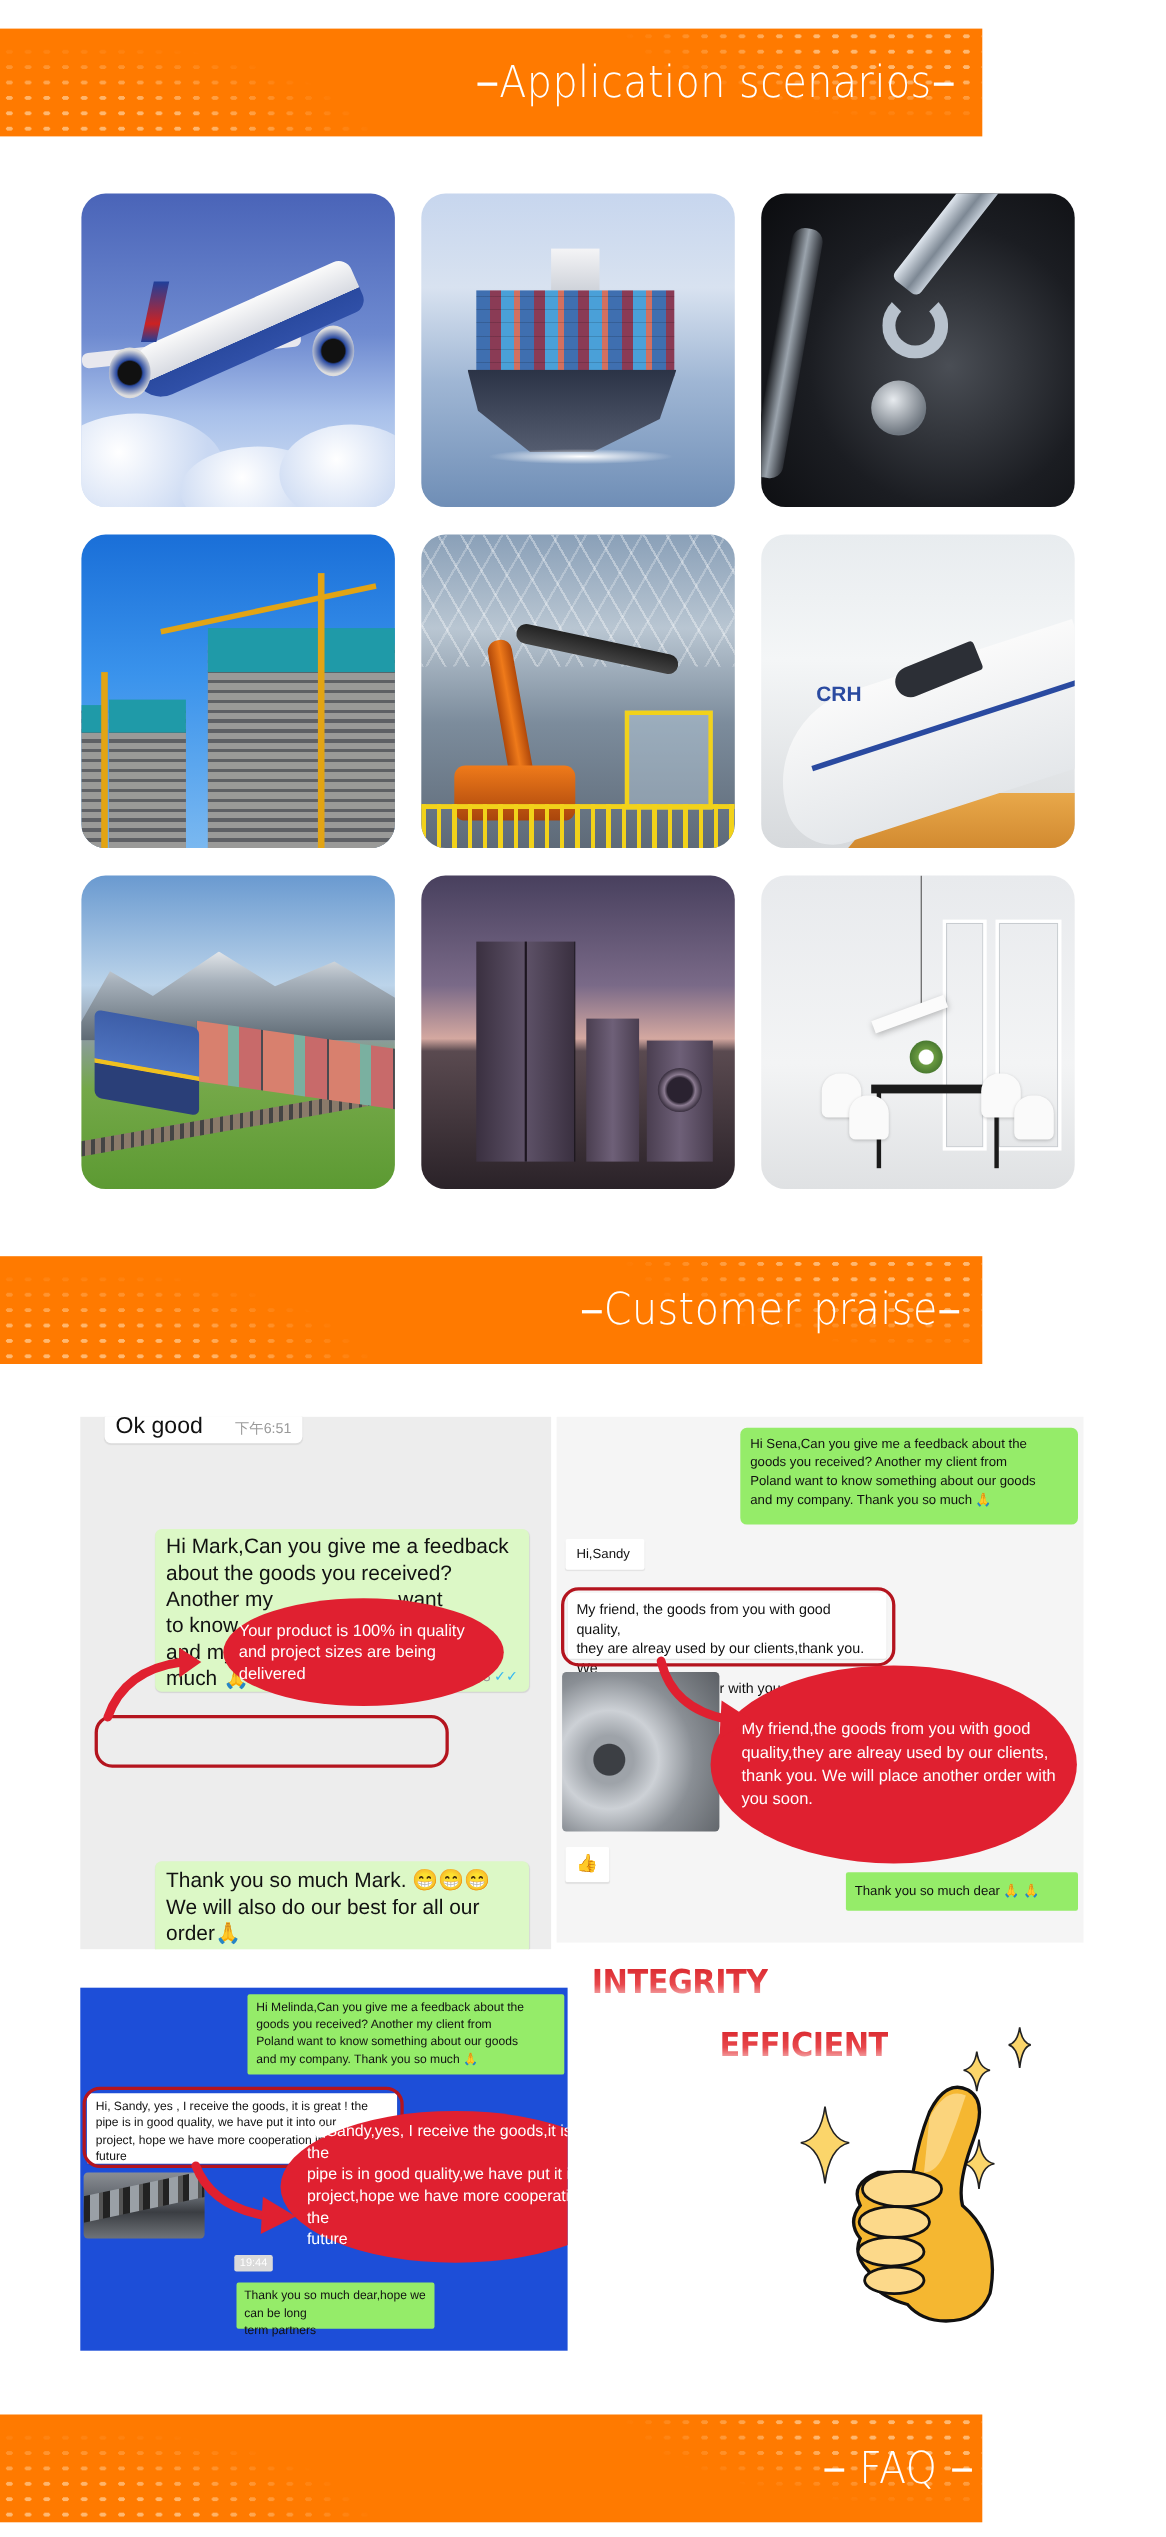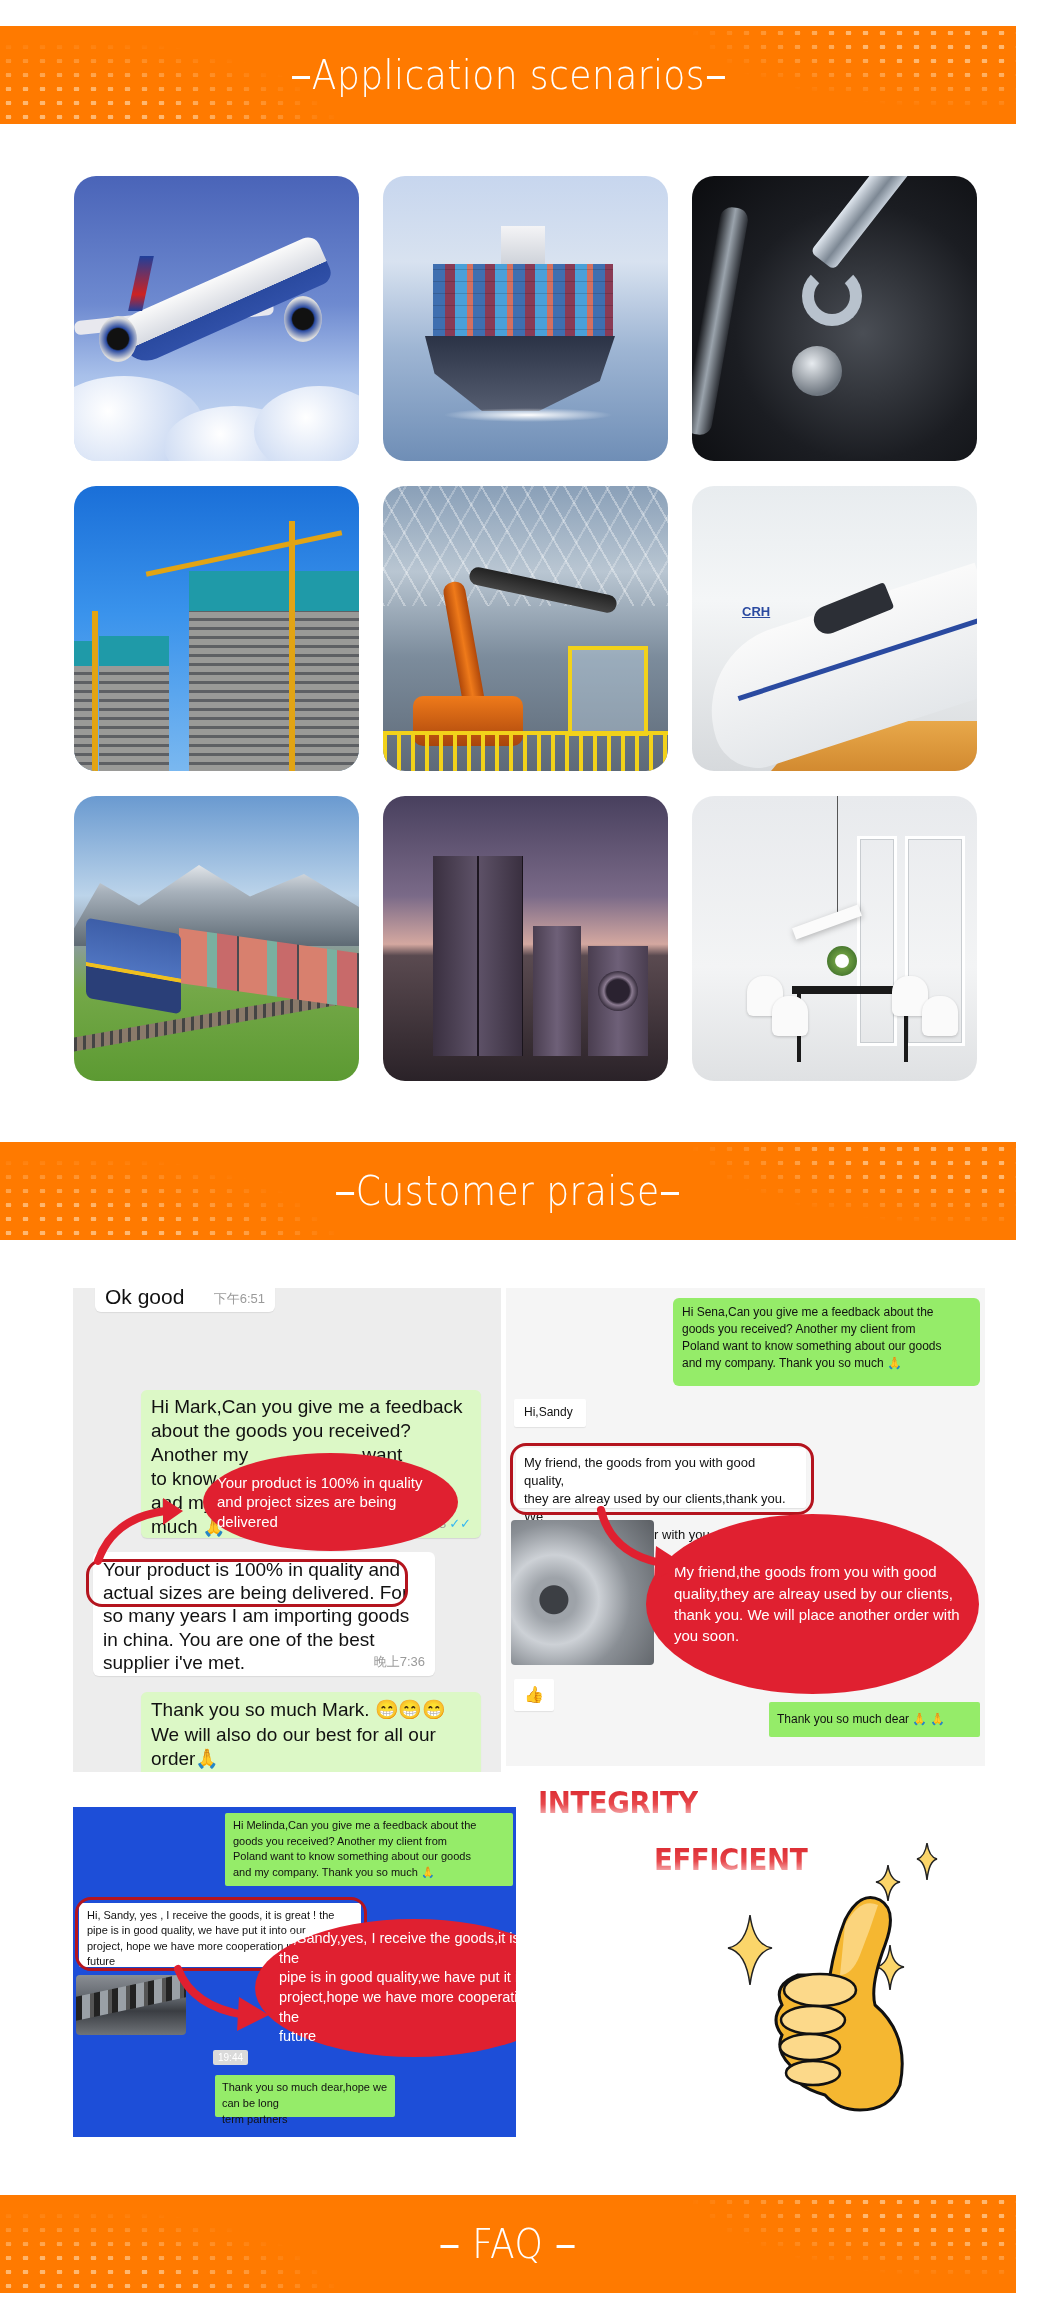--- a/index.html
+++ b/index.html
@@ -1,23 +1,23 @@
 <!DOCTYPE html>
 <html><head>
 <meta charset="utf-8">
 <style>
   * { box-sizing: border-box; margin: 0; padding: 0; }
   html, body { width: 1060px; background: #ffffff; }
   body { position: relative; height: 2306px; overflow: hidden; font-family: "Liberation Sans", sans-serif; }
 
   
   .banner {
-    position: absolute; left: 0; width: 1016px; height: 98px;
+    position: absolute; left: 0; width: 893px; height: 98px;
     background: #ff7a00; overflow: hidden;
-    display: flex; align-items: center; justify-content: center;
+    display: flex; align-items: center; justify-content: flex-end;
   }
   .banner .dots-left, .banner .dots-right {
     position: absolute; top: 0; bottom: 0;
     background-image: radial-gradient(ellipse 5px 3.5px at center, rgba(255,205,150,0.75) 60%, transparent 62%);
     background-size: 17px 14px;
   }
   .banner .dots-left {
     left: 0; width: 360px;
     -webkit-mask-image: radial-gradient(ellipse 380px 130px at 60px 110px, #000 35%, transparent 75%);
     mask-image: radial-gradient(ellipse 380px 130px at 60px 110px, #000 35%, transparent 75%);
@@ -80,21 +80,21 @@
   .t-robot .base { position: absolute; left: 30px; top: 210px; width: 110px; height: 50px; background: linear-gradient(180deg,#ef7a1a,#a9450c); border-radius: 10px; }
   .t-robot .fence { position: absolute; left: 0; right: 0; bottom: 0; height: 40px; background: repeating-linear-gradient(90deg,#f2d21a 0 4px,transparent 4px 14px), linear-gradient(180deg,#f2d21a 0 4px,transparent 4px); }
   .t-robot .cage { position: absolute; left: 185px; top: 160px; width: 80px; height: 90px; border: 4px solid #f2d21a; background: rgba(200,220,235,.4); }
 
   
   .t-train { background: linear-gradient(180deg,#e8ecef 0%,#f4f6f7 40%,#d6d9dc 100%); }
   .t-train .body { position: absolute; left: 10px; top: 120px; width: 300px; height: 130px; background: linear-gradient(180deg,#fafafa,#e4e7ea); border-radius: 120px 0 0 60px; transform: rotate(-18deg); }
   .t-train .stripe { position: absolute; left: 40px; top: 170px; width: 260px; height: 5px; background: #2a4aa0; transform: rotate(-18deg); }
   .t-train .window { position: absolute; left: 120px; top: 110px; width: 80px; height: 28px; background: #2c2f36; border-radius: 30px 8px 8px 30px; transform: rotate(-22deg); }
   .t-train .platform { position: absolute; left: 100px; bottom: 0; width: 240px; height: 50px; background: linear-gradient(180deg,#e8a84a,#d28a30); transform: skewX(-40deg); }
-  .t-train .logo { position: absolute; left: 50px; top: 118px; font-size: 13px; font-weight: bold; color: #2a4aa0; text-decoration: underline; }
+  .t-train .logo { position: absolute; left: 50px; top: 135px; font-size: 19px; font-weight: bold; color: #2a4aa0; }
 
   
   .t-freight { background: linear-gradient(180deg,#6a9ad0 0%,#bcd4ea 35%,#8e9aa8 50%,#74a848 68%,#5c9a32 100%); }
   .t-freight .mtn { position: absolute; left: -10px; top: 60px; width: 300px; height: 90px; background: linear-gradient(180deg,#f4f6f8 0%,#a7b1bb 40%,#5e6a74 100%); clip-path: polygon(0 100%,12% 30%,25% 55%,45% 10%,62% 45%,80% 20%,100% 60%,100% 100%); }
   .t-freight .loco { position: absolute; left: 12px; top: 130px; width: 95px; height: 80px; background: linear-gradient(180deg,#3d5ea8 0%,#4f74c0 55%,#f0c020 56%,#f0c020 60%,#2a3f78 61%); border-radius: 6px; transform: skewY(10deg); }
   .t-freight .cars { position: absolute; left: 105px; top: 145px; width: 185px; height: 55px; background: repeating-linear-gradient(90deg,#d8806e 0 28px,#7ab0a0 28px 38px,#c86a6a 38px 58px,#4a4a50 58px 60px); transform: skewY(8deg); }
   .t-freight .track { position: absolute; left: 0; top: 215px; width: 300px; height: 14px; background: repeating-linear-gradient(90deg,#444 0 3px,#8a7a6a 3px 9px); transform: skewY(-10deg); }
 
   
   .t-app { background: linear-gradient(180deg,#48405e 0%,#7a6a88 35%,#d4a8a0 52%,#5a4a50 56%,#2a2228 100%); }
@@ -251,28 +251,20 @@
   <div class="bubble out-wa" style="left:68px;top:102px;width:340px;height:148px;font-size:19px;padding:5px 10px;line-height:1.26;">
     <div>Hi Mark,Can you give me a feedback</div>
     <div>about the goods you received?</div>
     <div><span>Another my</span><span style="margin-left:114px;">want</span></div>
     <div>to know</div>
     <div>and my</div>
     <div><span>much</span> <span>🙏</span></div>
     <span class="time"><span>...7:28</span><span class="ticks">✓✓</span></span>
   </div>
 
-  <div class="bubble in" style="left:20px;top:264px;width:342px;height:124px;font-size:19px;padding:6px 10px;line-height:1.22;">
-    <div>Your product is 100% in quality and</div>
-    <div>actual sizes are being delivered. For</div>
-    <div>so many years I am importing goods</div>
-    <div>in china. You are one of the best</div>
-    <div>supplier i've met.</div>
-    <span class="time">晚上7:36</span>
-  </div>
   <div class="ring" style="left:13px;top:271px;width:322px;height:48px;"></div>
 
   <div class="bubble out-wa" style="left:68px;top:404px;width:340px;height:96px;font-size:19px;padding:6px 10px;line-height:1.3;">
     <div><span>Thank you so much Mark.</span> <span>😁😁😁</span></div>
     <div>We will also do our best for all our</div>
     <div><span>order</span><span>🙏</span></div>
   </div>
 
   <div class="oval" style="left:130px;top:165px;width:255px;height:98px;font-size:15px;line-height:1.3;justify-content:center;flex-direction:column;align-items:flex-start;padding-left:14px;">
     <span>Your product is 100% in quality</span>

